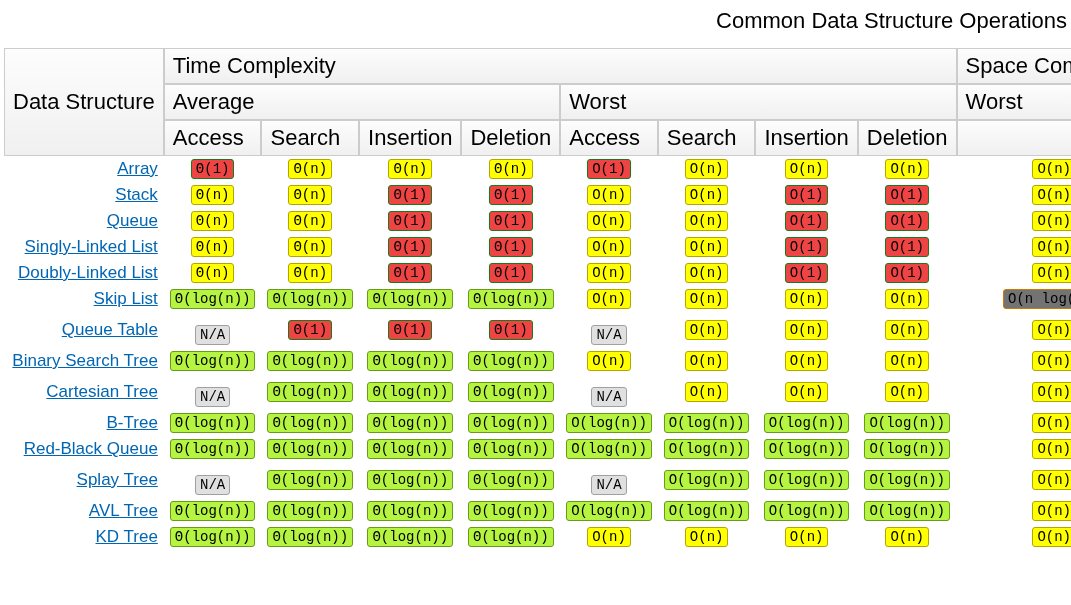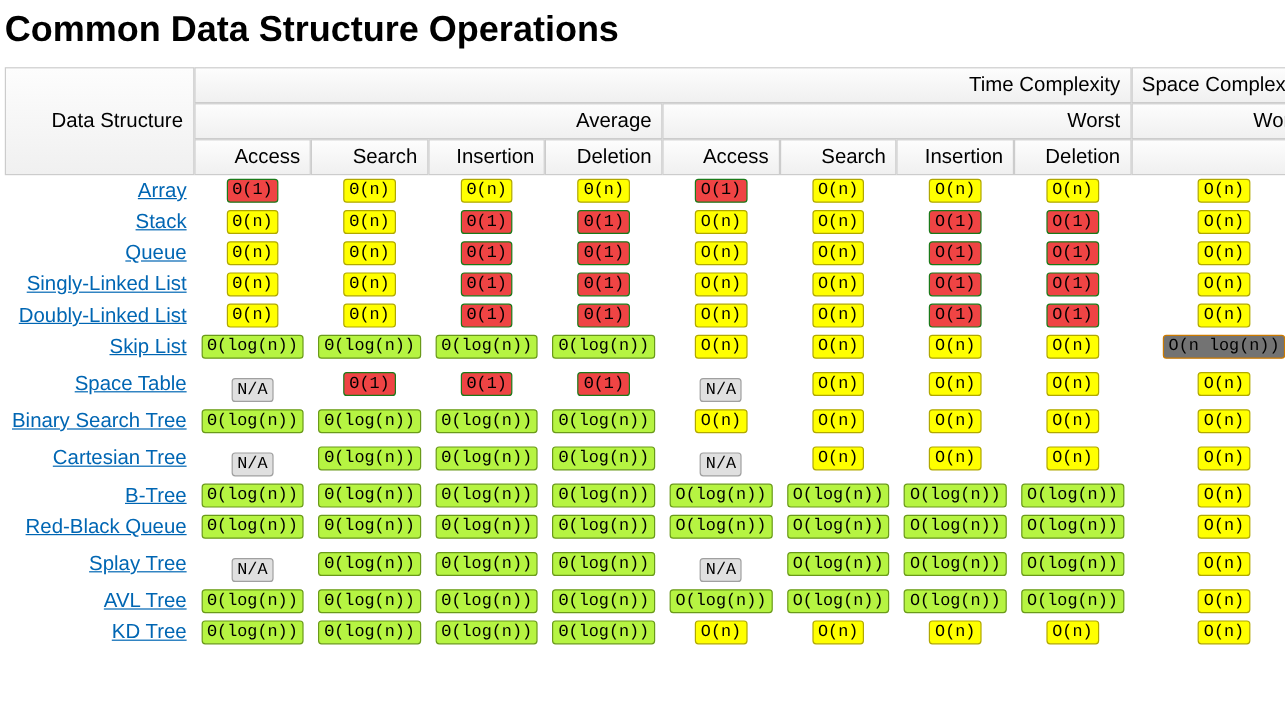--- a/index.html
+++ b/index.html
@@ -3,38 +3,38 @@
 <meta charset="utf-8">
 <style>
   body {
     font-family: Arial, Helvetica, sans-serif;
     font-size: 15px;
     background: #fff;
     margin: 0;
     padding: 4px;
   }
   h2.title {
-    text-align: left;
-    font-size: 30px;
-    font-weight: bold;
+    text-align: right;
+    font-size: 22px;
+    font-weight: normal;
     margin: 4px 0 14px 0;
   }
   table {
     border-collapse: separate;
     border-spacing: 0;
     width: 1063px;
   }
   th {
     font-weight: normal;
-    text-align: right;
+    text-align: left;
     padding: 4px 8px;
     border: 1px solid #ccc;
     background: linear-gradient(#fdfdfd, #f0f0f0);
     white-space: nowrap;
-    font-size: 17px;
+    font-size: 22px;
   }
   td {
     padding: 3px 6px;
     text-align: center;
     white-space: nowrap;
   }
   td:first-child {
     text-align: right;
   }
   td:first-child a {
@@ -152,21 +152,21 @@
         <td><span class="chip c-yg">Θ(log(n))</span></td>
         <td><span class="chip c-yg">Θ(log(n))</span></td>
         <td><span class="chip c-yg">Θ(log(n))</span></td>
         <td><span class="chip c-yellow">O(n)</span></td>
         <td><span class="chip c-yellow">O(n)</span></td>
         <td><span class="chip c-yellow">O(n)</span></td>
         <td><span class="chip c-yellow">O(n)</span></td>
         <td><span class="chip c-orange">O(n log(n))</span></td>
       </tr>
       <tr>
-        <td><a href="#">Space Table</a></td>
+        <td><a href="#">Queue Table</a></td>
         <td><span class="chip c-gray">N/A</span></td>
         <td><span class="chip c-green">Θ(1)</span></td>
         <td><span class="chip c-green">Θ(1)</span></td>
         <td><span class="chip c-green">Θ(1)</span></td>
         <td><span class="chip c-gray">N/A</span></td>
         <td><span class="chip c-yellow">O(n)</span></td>
         <td><span class="chip c-yellow">O(n)</span></td>
         <td><span class="chip c-yellow">O(n)</span></td>
         <td><span class="chip c-yellow">O(n)</span></td>
       </tr>

